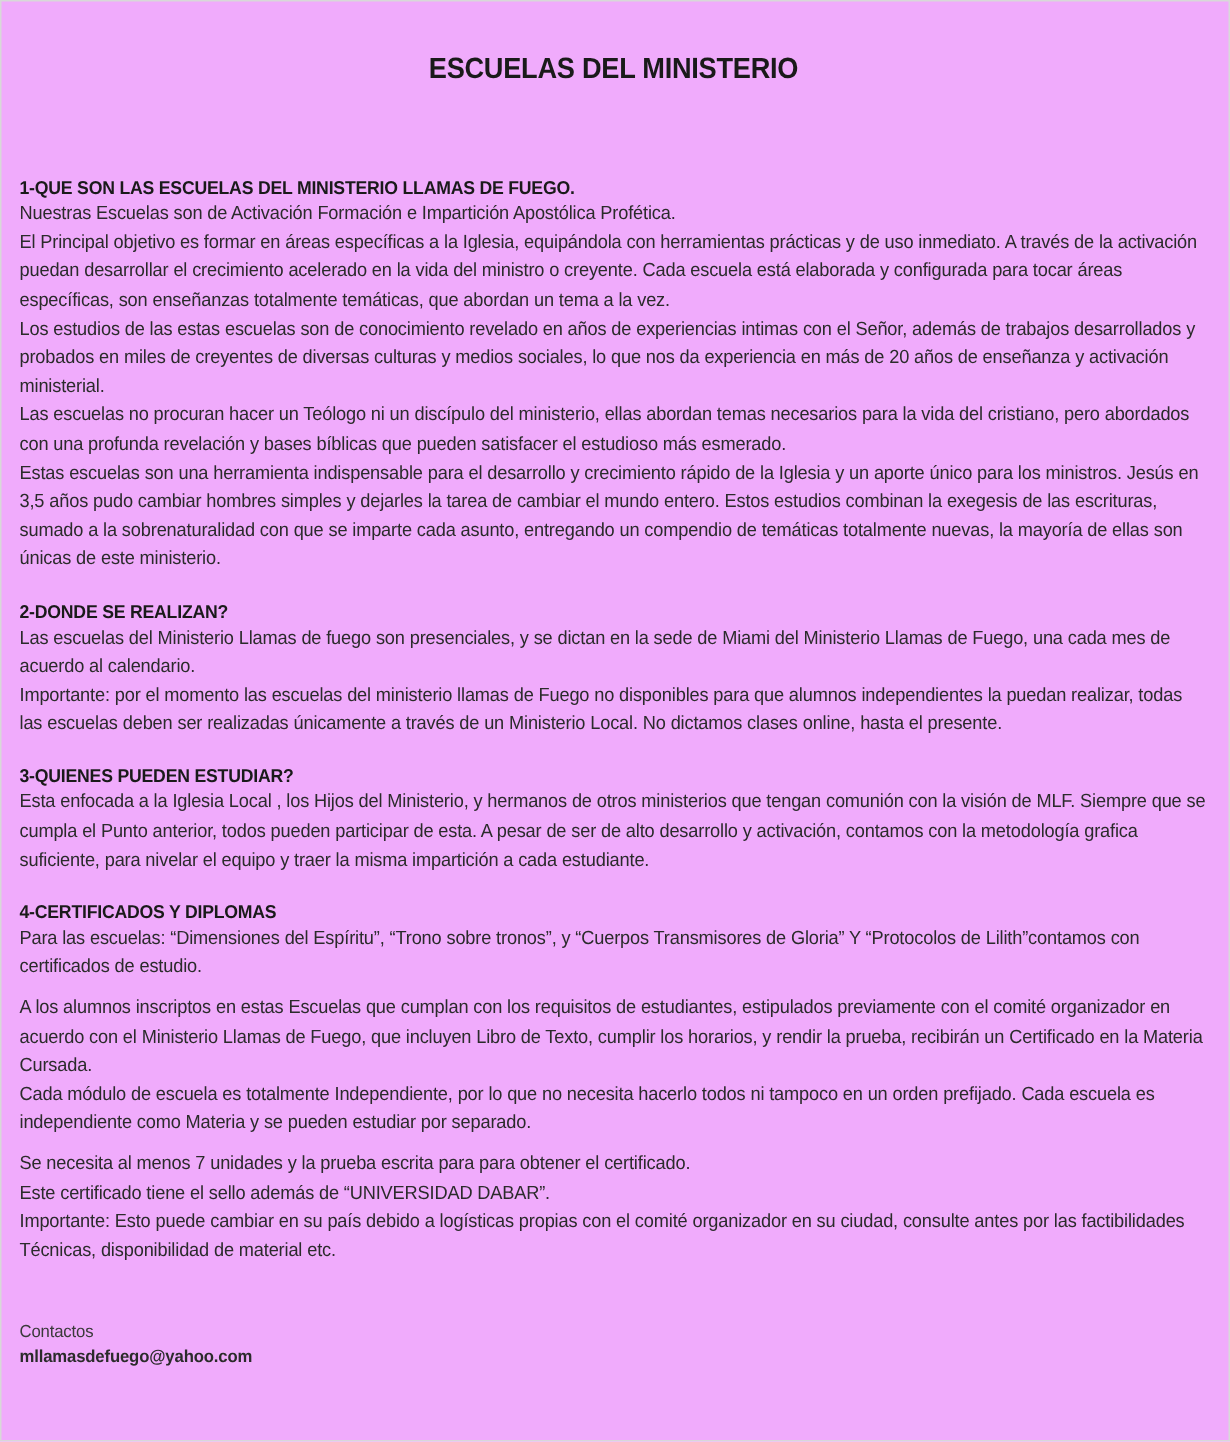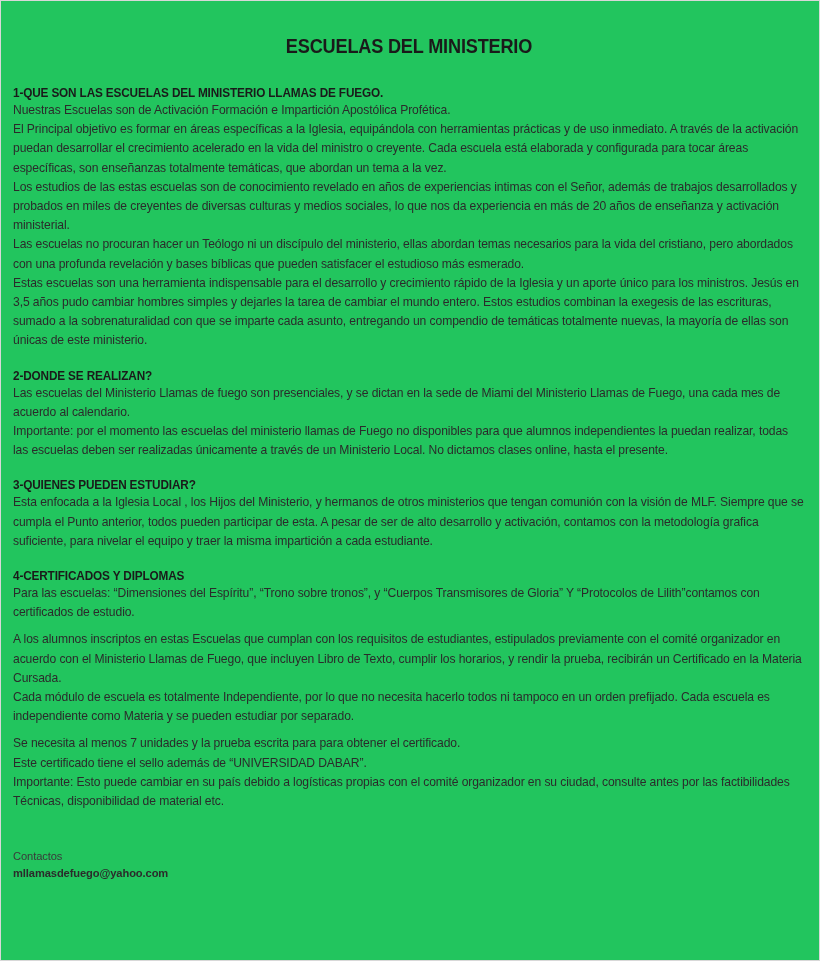--- a/index.html
+++ b/index.html
@@ -11,37 +11,37 @@
     height: 961px;
     background: #f4f4f4;
     font-family: "Liberation Sans", sans-serif;
     color: #231f20;
     overflow: hidden;
   }
   .page {
     box-sizing: border-box;
     width: 820px;
     height: 961px;
-    background: #22c55e;
+    background: #f0abfc;
     border: 1px solid #d8d8d8;
     padding: 26px 14px 10px 12px;
     position: relative;
   }
   .doc-title {
     text-align: center;
     font-size: 19.5px;
     font-weight: bold;
     letter-spacing: -0.2px;
     color: #1a1a1a;
     margin: 8px 0 0 0;
     transform: scaleX(0.93);
     transform-origin: center center;
   }
   .body-area {
-    margin-top: 28px;
+    margin-top: 60px;
   }
   .section {
     margin-bottom: 0;
   }
   .heading {
     font-size: 12.4px;
     font-weight: bold;
     color: #1a1a1a;
     letter-spacing: -0.15px;
     margin: 0 0 1px 0;

